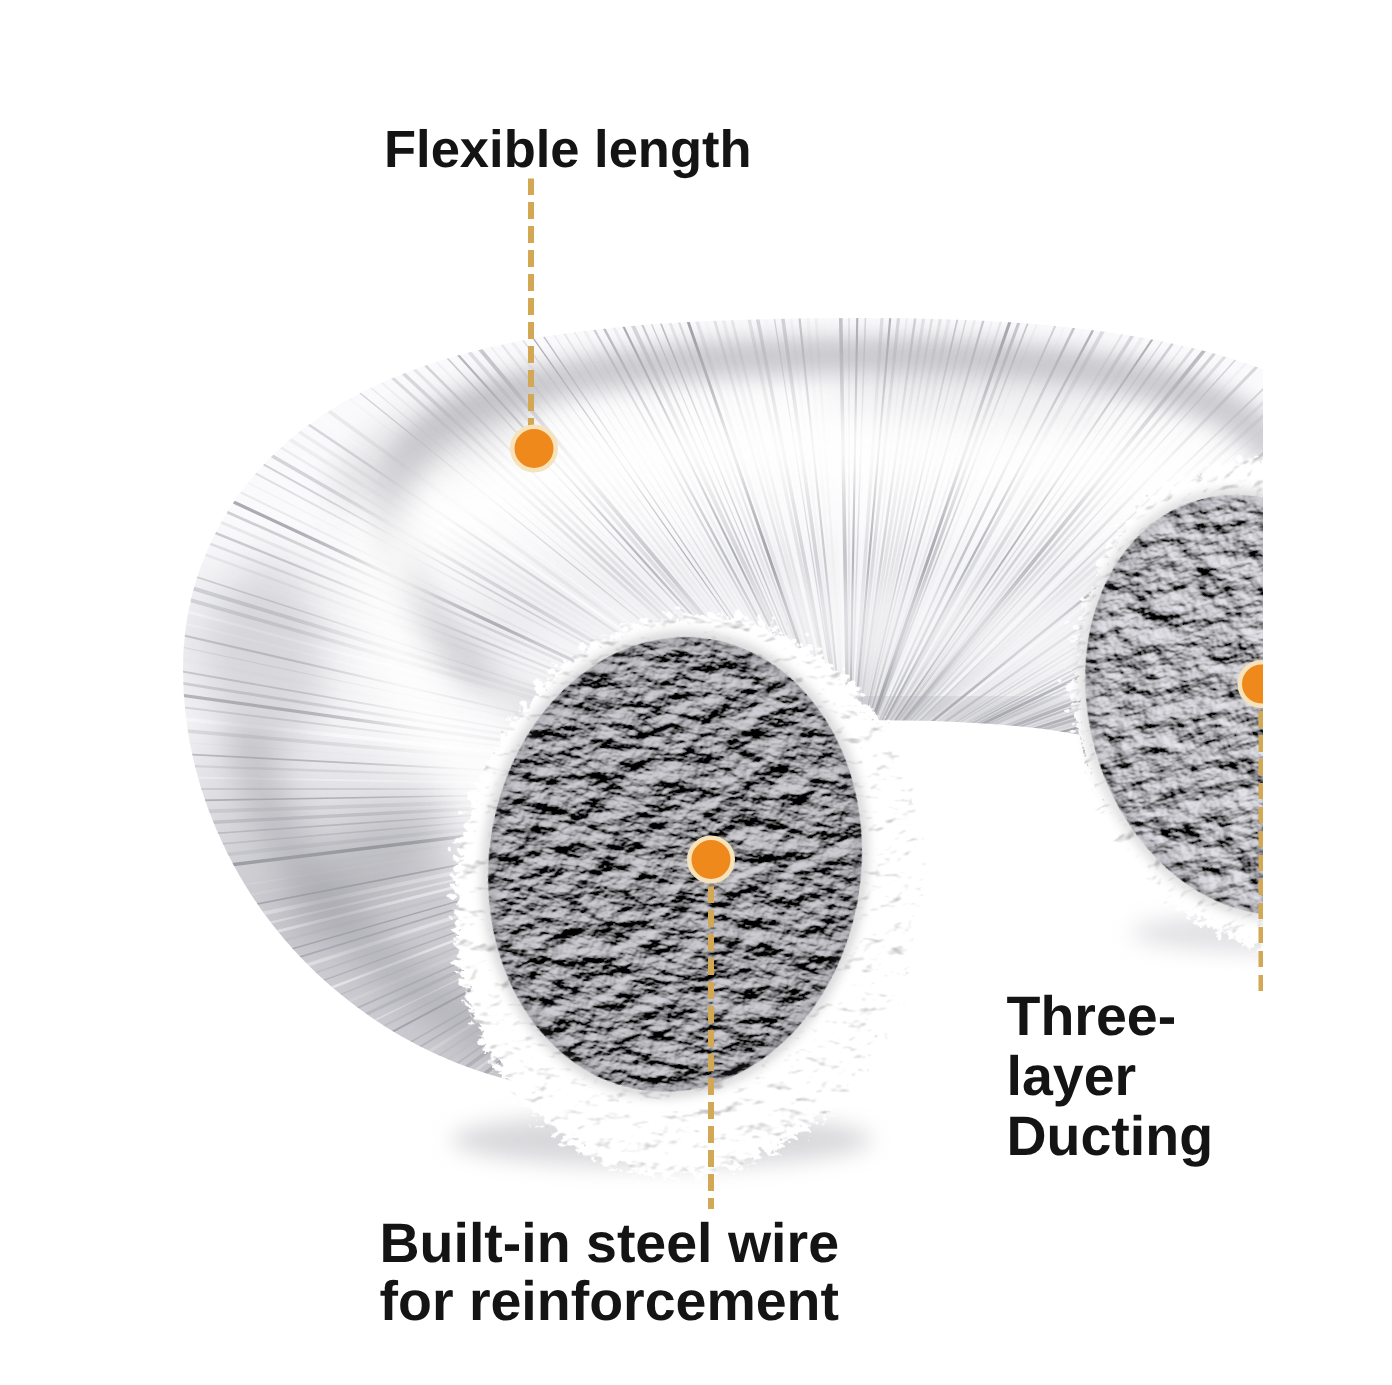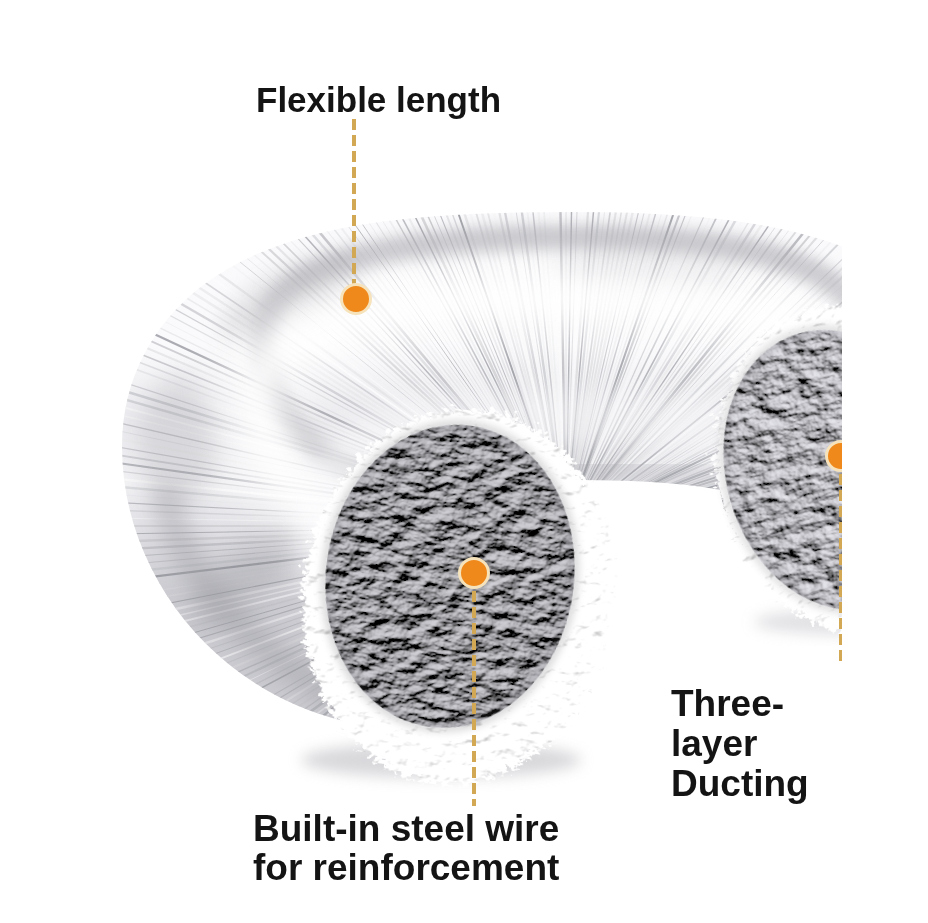--- a/index.html
+++ b/index.html
@@ -1,21 +1,21 @@
 <!DOCTYPE html>
 <html style="--bg: #FFFFFF; --ink: #141414; --accent: #F0891B; --ring: #F6E3BC; --line: #D3A855;"><head>
 <meta charset="utf-8">
 <style>
   html,body{margin:0;padding:0;background:var(--bg,#fff);}
   .stage{position:relative;width:756px;height:923px;margin:16px auto;background:var(--bg,#fff);overflow:hidden;
          font-family:"Liberation Sans", sans-serif;}
   .stage svg{position:absolute;left:0;top:0;}
   .callout-label{position:absolute;font-weight:700;color:var(--ink,#141414);white-space:pre-line;}
   .label-flexible{left:170px;top:65px;font-size:35px;line-height:38px;}
-  .label-three{left:585px;top:668px;font-size:37px;line-height:40px;}
+  .label-three{left:585px;top:642px;font-size:37px;line-height:40px;}
   .label-steel{left:167px;top:793px;font-size:37px;line-height:39px;text-align:right;}
   .leader{position:absolute;width:4px;
           background:repeating-linear-gradient(to bottom,var(--line,#D3A855) 0 11px,transparent 11px 16px);}
   .leader-flexible{left:266px;top:103px;height:168px;}
   .leader-steel{left:386px;top:575px;height:215px;}
   .leader-three{left:753px;top:458px;height:190px;}
   .dot{position:absolute;width:26px;height:26px;border-radius:50%;
        background:var(--accent,#F0891B);border:3px solid var(--ring,#F6E3BC);box-sizing:content-box;}
   .dot-flexible{left:254px;top:267px;}
   .dot-steel{left:372px;top:541px;}

